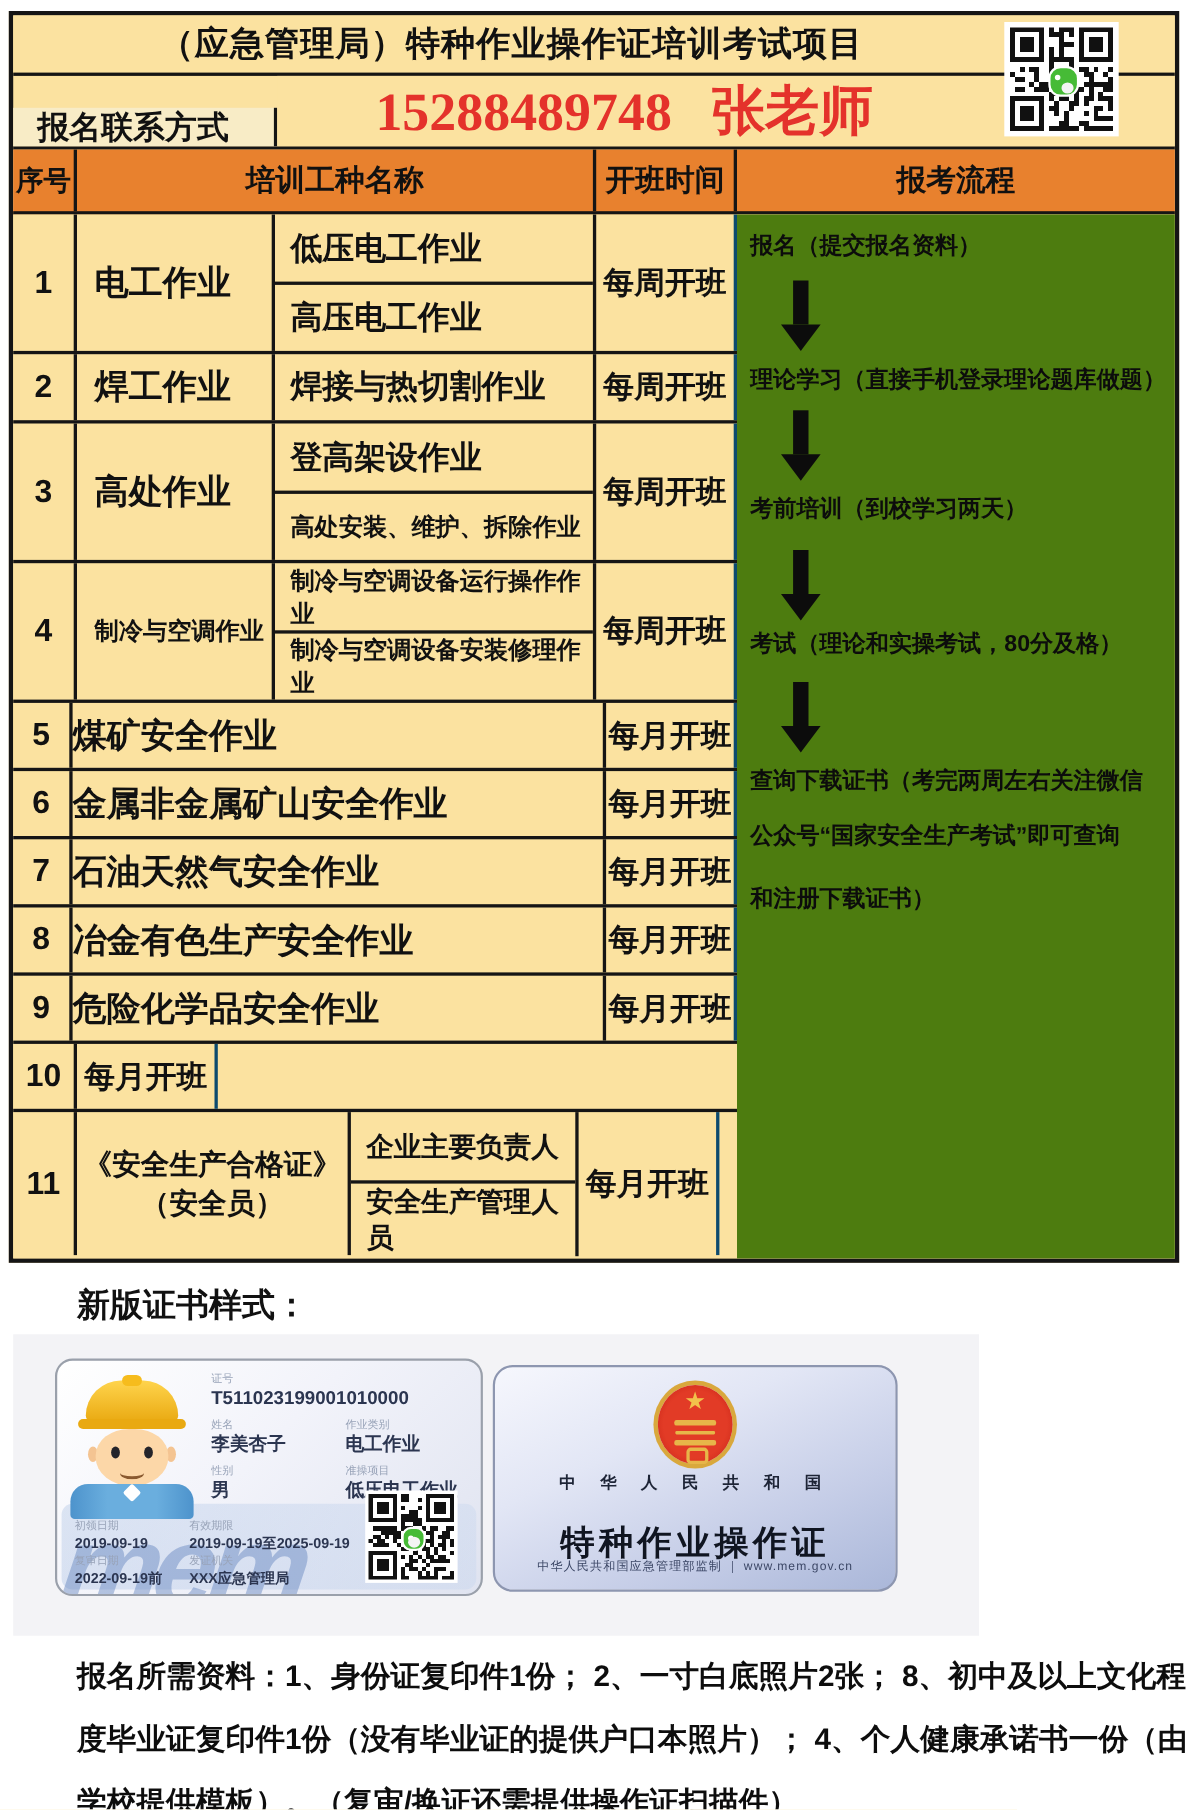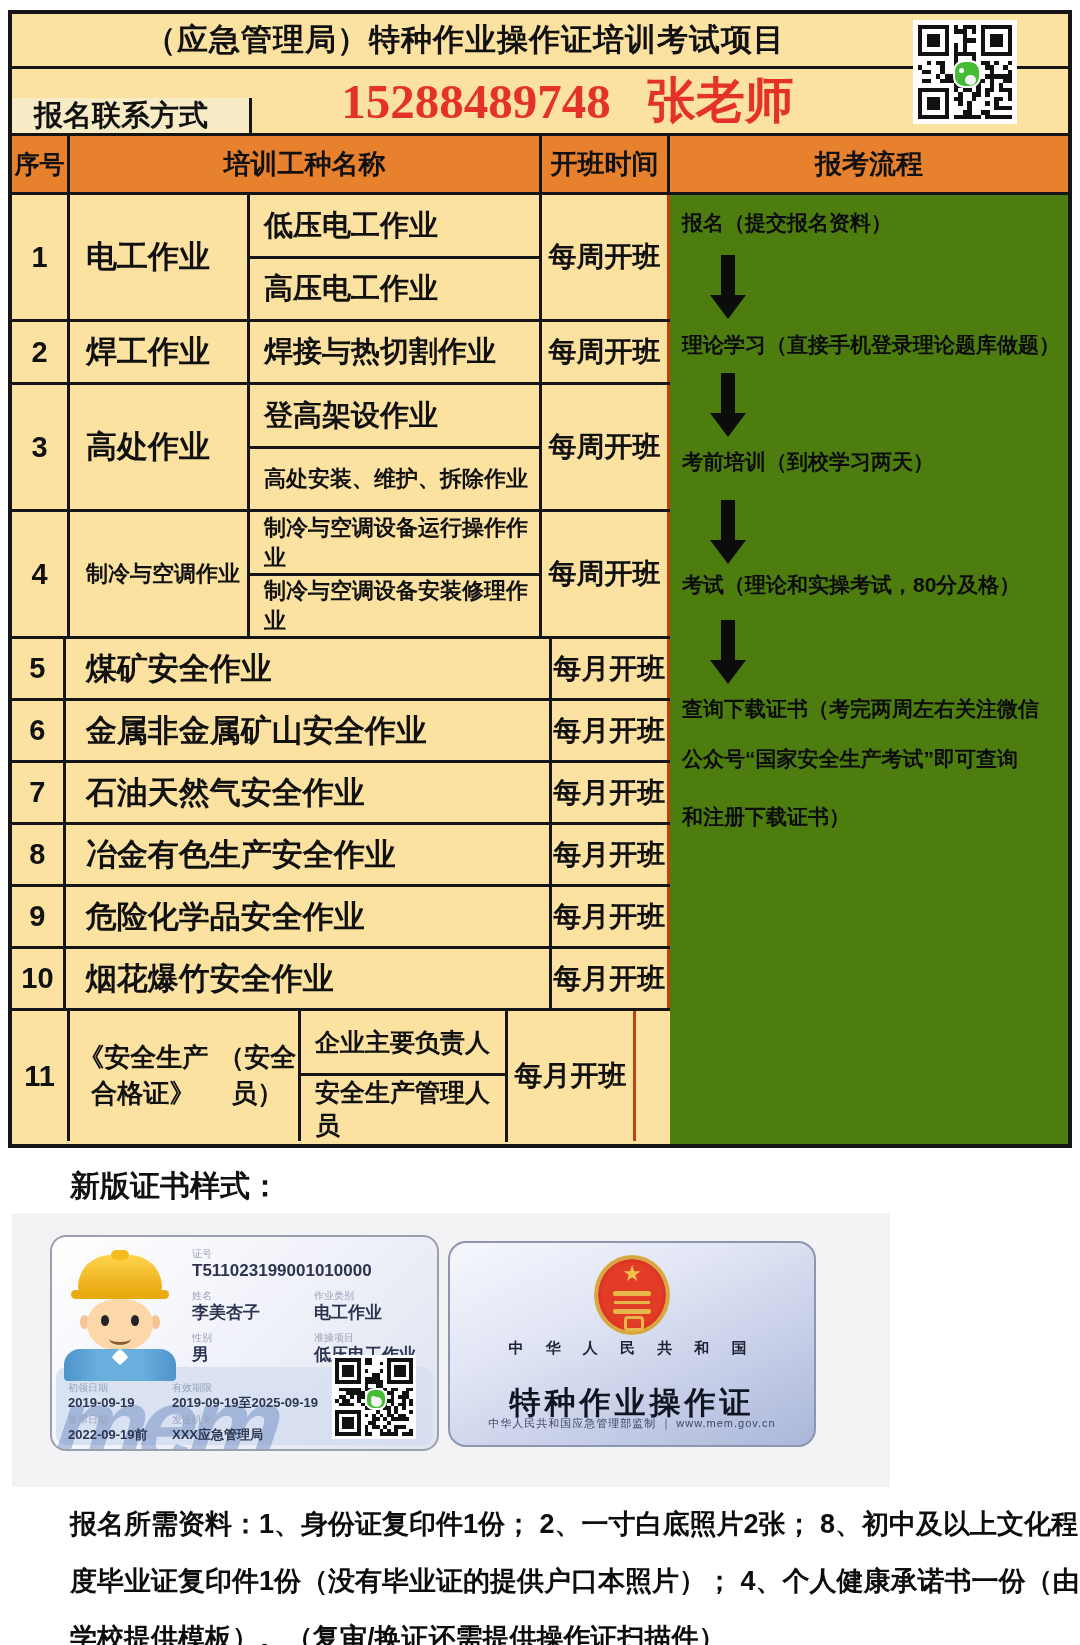--- a/index.html
+++ b/index.html
@@ -28,30 +28,30 @@
   .hc.c3{width:128px;}
   .hc.c4{flex:1;}
   .t-body{position:relative;height:949px;background:#FBE2A0;}
   .blue-cell{position:absolute;right:0;top:0;width:398px;height:949px;background:#4d7c0f;}
   .t-row{display:flex;border-bottom:3px solid #151515;width:658px;}
   .t-row.last{border-bottom:none;}
   .cell{box-sizing:border-box;border-right:3px solid #151515;display:flex;align-items:center;
         font-weight:700;font-size:31px;}
   .c-no{width:58px;justify-content:center;font-size:29px;}
   .c-name{width:180px;padding-left:16px;}
-  .c-name11{width:231px;flex-direction:row;justify-content:center;text-align:center;
-            font-size:26px;line-height:36px;padding:0;font-family:Liberation Serif, serif;}
+  .c-name11{width:249px;flex-direction:column;justify-content:center;text-align:center;
+            font-size:26px;line-height:36px;padding:0;}
   .c-subwrap{width:292px;display:flex;flex-direction:column;padding:0;border-right:3px solid #151515;box-sizing:border-box;}
   .c-subwrap .subcell{height:61px;border-bottom:3px solid #151515;display:flex;align-items:center;
                       padding-left:14px;font-weight:700;font-size:29px;}
   .c-subwrap .subcell.sb2{border-bottom:none;flex:1;}
   .c-subwrap11{width:207px;}
   .c-subwrap11 .subcell{height:62px;font-size:25px;}
-  .c-namewide{width:524px;padding-left:20px;}
-  .c-time{width:128px;justify-content:center;font-size:28px;border-right:3px solid #c2410c;}
+  .c-namewide{width:524px;padding-left:0;}
+  .c-time{width:128px;justify-content:center;font-size:28px;border-right:3px solid #0c4a6e;}
   .h124 .c-no,.h124 .c-name,.h124 .c-time{height:124px;}
   .h60  .cell{height:60px;}
   .h59  .cell{height:59px;}
   .h130 .c-no,.h130 .c-name11,.h130 .c-time{height:130px;}
   .fs22{font-size:22px !important;}
   
   .blue-cell .step{position:absolute;left:12px;white-space:nowrap;font-weight:700;font-size:21px;color:#0c0c0c;}
   .farrow{position:absolute;left:40px;width:36px;height:64px;}
   .farrow::before{content:'';position:absolute;left:11px;top:0;width:14px;height:40px;background:#0c0c0c;}
   .farrow::after{content:'';position:absolute;left:0;top:40px;border-left:18px solid transparent;
@@ -203,21 +203,20 @@
         <div class="cell c-namewide">冶金有色生产安全作业</div>
         <div class="cell c-time">每月开班</div>
       </div>
       <div class="t-row h59">
         <div class="cell c-no">9</div>
         <div class="cell c-namewide">危险化学品安全作业</div>
         <div class="cell c-time">每月开班</div>
       </div>
       <div class="t-row h59">
         <div class="cell c-no">10</div>
-        <div class="cell c-namewide">烟花爆竹安全作业</div>
         <div class="cell c-time">每月开班</div>
       </div>
 
       <div class="t-row h130 last">
         <div class="cell c-no">11</div>
         <div class="cell c-name11">
           <span>《安全生产合格证》</span>
           <span>（安全员）</span>
         </div>
         <div class="c-subwrap c-subwrap11">

